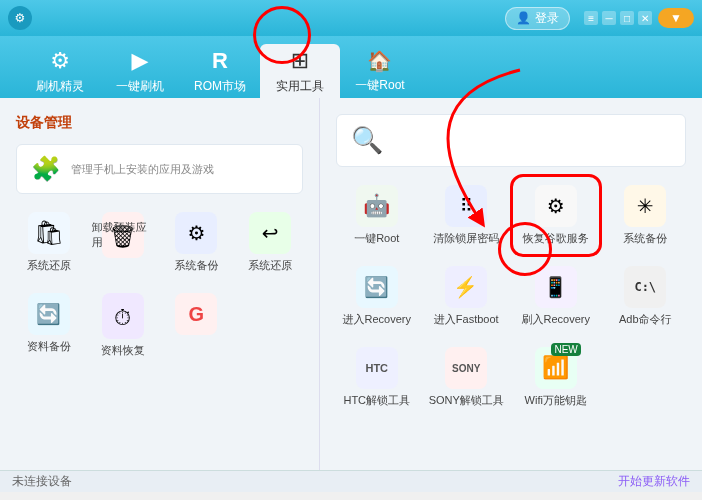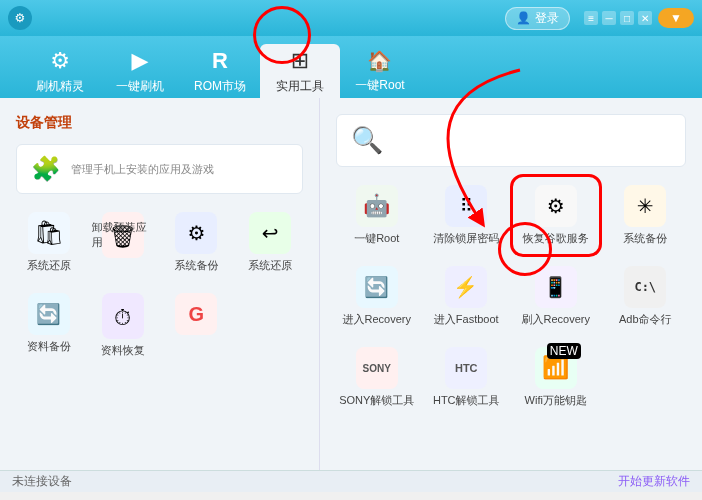--- a/index.html
+++ b/index.html
@@ -232,23 +232,23 @@
     .ic-fastboot { background: #f0f0ff; }
     .ic-flashrecov { background: #fff0ff; }
     .ic-adb { background: #f0f0f0; }
     .ic-htc { background: #f0f4ff; }
     .ic-sony { background: #f8f0f0; }
     .ic-wifi { background: #f0fff8; }
 
     .new-badge {
       position: absolute;
       top: -4px; right: -4px;
-      background: #000000;
+      background: #15803d;
       color: white;
-      font-size: 12px;
+      font-size: 10px;
       padding: 1px 3px;
       border-radius: 4px;
     }
   </style>
 </head>
 <body>
 
 <div class="title-bar">
   <div class="title-bar-left">
     <div class="title-bar-logo">⚙</div>
@@ -374,26 +374,26 @@
       <div class="icon-item">
         <div class="icon-box ic-flashrecov" style="font-size:20px; background:#f5f0ff;">📱</div>
         <span class="icon-label">刷入Recovery</span>
       </div>
       <div class="icon-item">
         <div class="icon-box ic-adb" style="font-size:12px; background:#f0f0f0; font-family:monospace; font-weight:bold; color:#333;">C:\</div>
         <span class="icon-label">Adb命令行</span>
       </div>
 
       <div class="icon-item">
+        <div class="icon-box ic-htc" style="font-size:11px; font-weight:bold; color:#555; background:#eef0ff;">HTC</div>
+        <span class="icon-label">HTC解锁工具</span>
+      </div>
+      <div class="icon-item">
         <div class="icon-box ic-sony" style="font-size:10px; font-weight:bold; color:#555; background:#fff0f0;">SONY</div>
         <span class="icon-label">SONY解锁工具</span>
-      </div>
-      <div class="icon-item">
-        <div class="icon-box ic-htc" style="font-size:11px; font-weight:bold; color:#555; background:#eef0ff;">HTC</div>
-        <span class="icon-label">HTC解锁工具</span>
       </div>
       <div class="icon-item" style="position:relative;">
         <div class="icon-box ic-wifi" style="font-size:22px; background:#e8fff4; position:relative;">
           📶
           <span class="new-badge">NEW</span>
         </div>
         <span class="icon-label">Wifi万能钥匙</span>
       </div>
     </div>
   </div>

